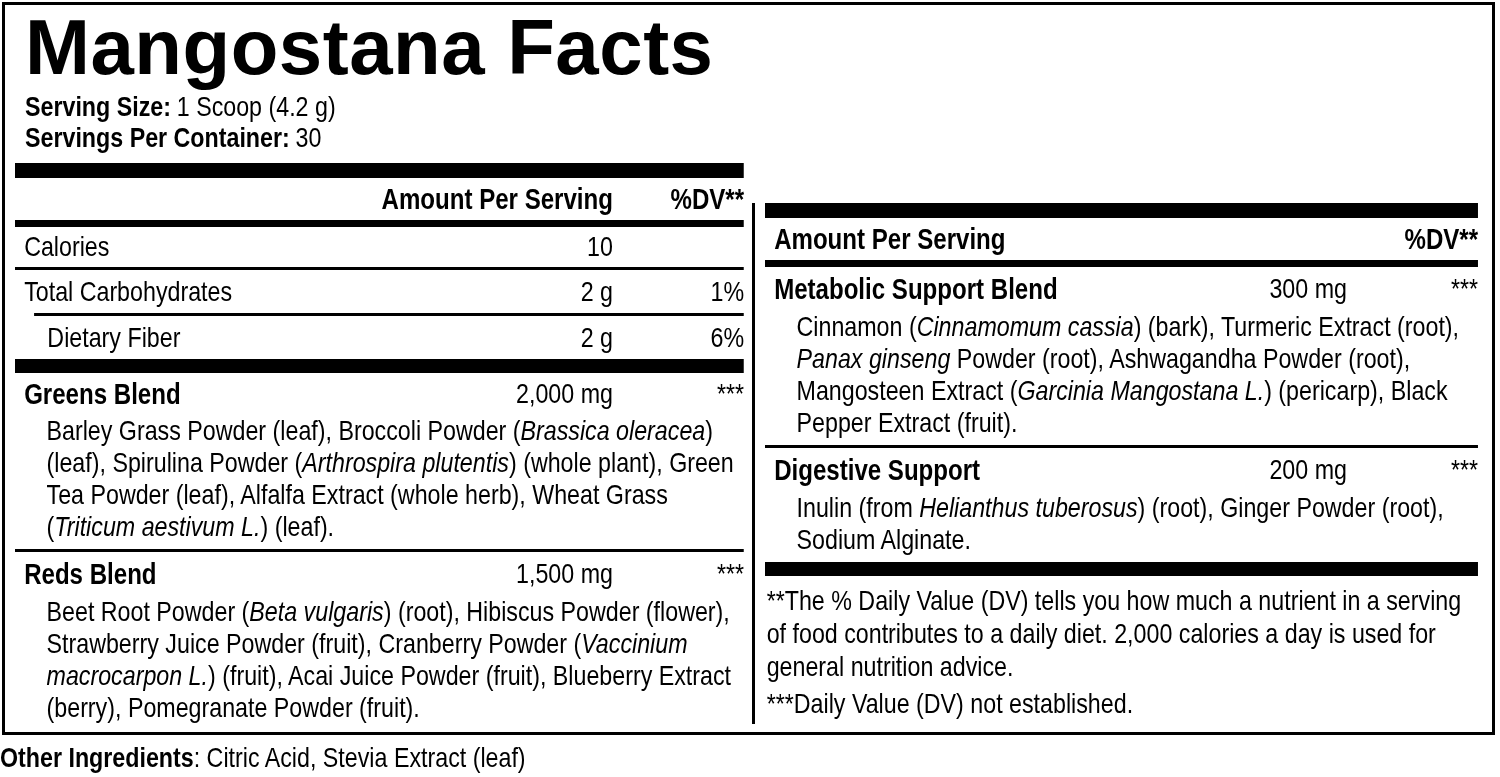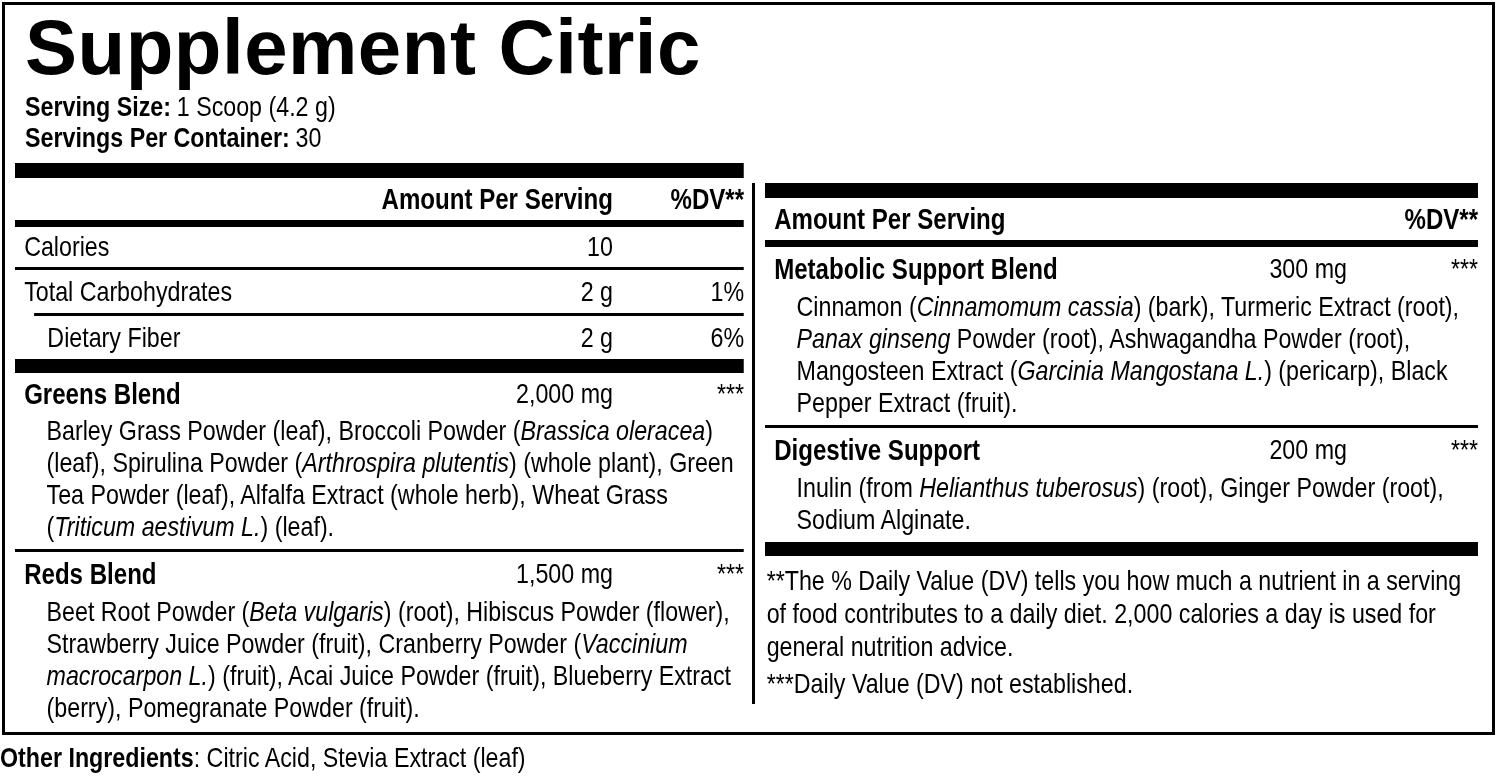--- a/index.html
+++ b/index.html
@@ -7,21 +7,21 @@
        font-family:"Liberation Sans", sans-serif;
        -webkit-font-smoothing:antialiased;}
   .label-box{margin:2px 2px 0 2px;width:1493px;height:733px;
              border:3px solid #000;box-sizing:border-box;background:#fff;}
   .head{padding:2px 18px 0 20px;}
   .title{font-size:78px;font-weight:bold;letter-spacing:.5px;line-height:80px;margin:0;}
   .condense{transform:scaleX(0.83);transform-origin:0 0;width:120.5%;}
   .serving{margin-top:4px;font-size:28px;line-height:31px;}
   .serving b{font-weight:bold;}
   .serving .val{margin-left:7px;}
-  .columns{display:flex;align-items:center;margin-top:10px;}
+  .columns{display:flex;align-items:flex-end;margin-top:10px;}
   .col{box-sizing:border-box;}
   .col.left{width:747px;padding:0 8px 0 10px;}
   .col.right{flex:1;border-left:3px solid #000;padding:0 14px 0 10px;}
   .bar{background:#000;}
   .bar.thick{height:15px;}
   .bar.mid{height:7px;}
   .bar.sect{height:14px;}
   .sep{height:3px;background:#000;}
   .sep.indent{margin-left:23px;}
   .hdr,.row,.bhead{display:flex;align-items:center;font-size:28px;}
@@ -43,21 +43,21 @@
   .footnotes{margin-top:8px;padding-left:2px;font-size:28px;line-height:33px;}
   .footnotes p{margin:0 0 4px 0;}
   .other{margin:8px 0 0 0;font-size:28px;line-height:30px;}
   .other b{font-weight:bold;}
 </style>
 </head>
 <body>
 
 <div class="label-box">
   <div class="head">
-    <h1 class="title">Supplement Citric</h1>
+    <h1 class="title">Mangostana Facts</h1>
     <div class="serving condense">
       <div>
         <b>Serving Size:</b><span class="val">1 Scoop (4.2 g)</span>
       </div>
       <div>
         <b>Servings Per Container:</b><span class="val">30</span>
       </div>
     </div>
   </div>
 

